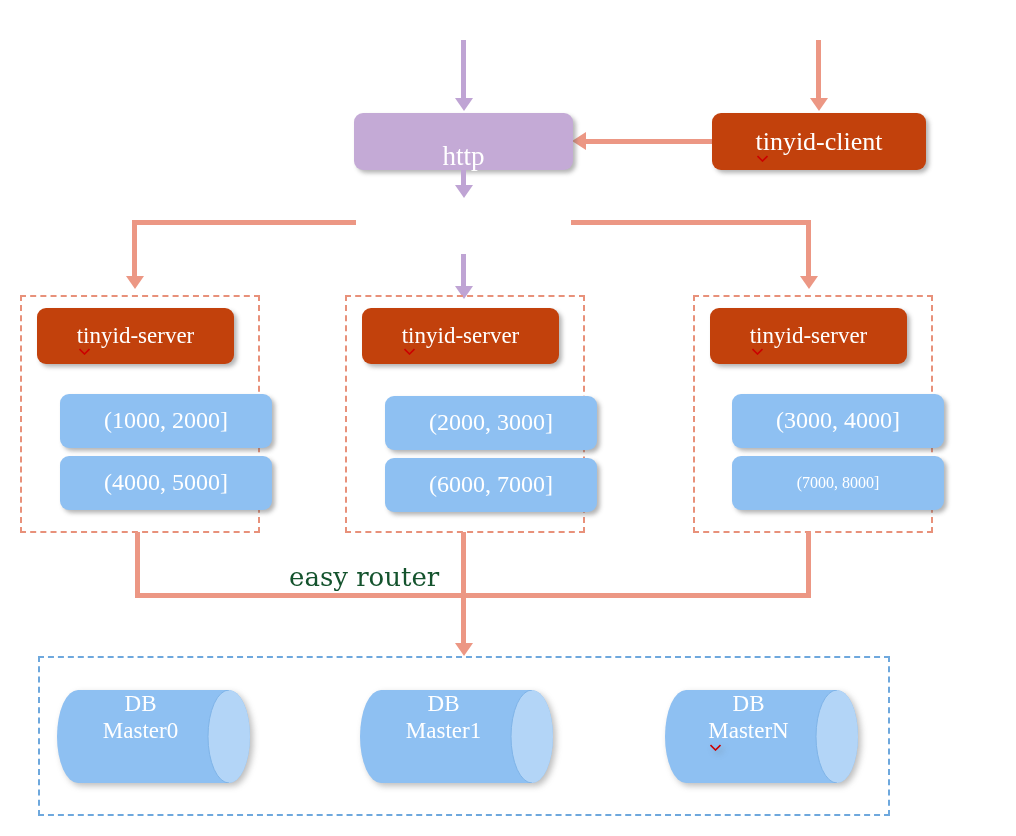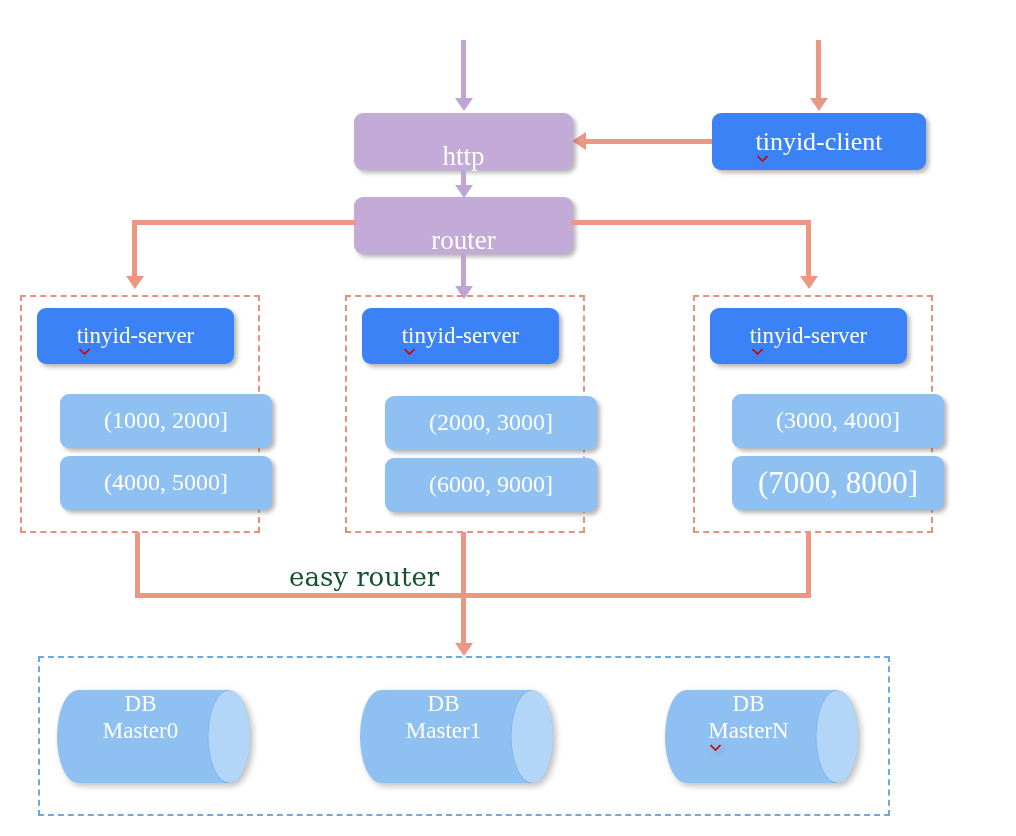--- a/index.html
+++ b/index.html
@@ -17,21 +17,21 @@
     display:flex;align-items:center;justify-content:center;
     border-radius:9px;
     color:#ffffff;
     text-align:center;
     line-height:1.05;
     box-shadow:3px 3px 4px rgba(90,90,90,.45);
     white-space:nowrap;
     box-sizing:border-box;
   }
   .node.purple{background:#c4aad6;align-items:flex-end;}
-  .node.salmon{background:#3b82f6;}
+  .node.salmon{background:#c2410c;}
   .node.blue{background:#8ec0f2;margin-left:30px;}
 
   .lbl{position:relative;display:inline-block;}
 
   
   .spell{
     position:absolute;
     left:2px;bottom:-7px;
     width:11px;height:7px;
     pointer-events:none;
@@ -115,23 +115,20 @@
         <svg viewBox="0 0 11 7">
             <path d="M0.5 1 L5.5 6 L10.5 1" fill="none" stroke="#cc0000" stroke-width="1.6"></path>
           </svg>
       </span>
     </span>
   </div>
 
   <div class="ln purple" style="left:461px;top:170px;width:5px;height:18px;"></div>
   <div class="arrowhead ah-down purple" style="left:455px;top:185px;"></div>
 
-  <div class="node purple" style="left:354px;top:197px;width:219px;height:57px;font-size:27px;">
-    <span class="lbl">router</span>
-  </div>
 
   <div class="ln" style="left:132px;top:220px;width:224px;height:5px;"></div>
   <div class="ln" style="left:132px;top:220px;width:5px;height:58px;"></div>
   <div class="arrowhead ah-down" style="left:126px;top:276px;"></div>
 
   <div class="ln purple" style="left:461px;top:254px;width:5px;height:36px;"></div>
   <div class="arrowhead ah-down purple" style="left:455px;top:286px;"></div>
 
   <div class="ln" style="left:571px;top:220px;width:240px;height:5px;"></div>
   <div class="ln" style="left:806px;top:220px;width:5px;height:58px;"></div>
@@ -163,38 +160,38 @@
         <svg viewBox="0 0 11 7">
             <path d="M0.5 1 L5.5 6 L10.5 1" fill="none" stroke="#cc0000" stroke-width="1.6"></path>
           </svg>
       </span>
     </span>
   </div>
   <div class="node blue" style="left:355px;top:396px;width:212px;height:54px;font-size:24px;">
     <span class="lbl">(2000, 3000]</span>
   </div>
   <div class="node blue" style="left:355px;top:458px;width:212px;height:54px;font-size:24px;">
-    <span class="lbl">(6000, 9000]</span>
+    <span class="lbl">(6000, 7000]</span>
   </div>
 
   <div class="group" style="left:693px;top:295px;width:240px;height:238px;"></div>
   <div class="node salmon" style="left:710px;top:308px;width:197px;height:56px;font-size:23px;">
     <span class="lbl">
       <span>tinyid-server</span>
       <span class="spell">
         <svg viewBox="0 0 11 7">
             <path d="M0.5 1 L5.5 6 L10.5 1" fill="none" stroke="#cc0000" stroke-width="1.6"></path>
           </svg>
       </span>
     </span>
   </div>
   <div class="node blue" style="left:702px;top:394px;width:212px;height:54px;font-size:24px;">
     <span class="lbl">(3000, 4000]</span>
   </div>
-  <div class="node blue" style="left:702px;top:456px;width:212px;height:54px;font-size:31px;">
+  <div class="node blue" style="left:702px;top:456px;width:212px;height:54px;font-size:16px;">
     <span class="lbl">(7000, 8000]</span>
   </div>
 
   <div class="ln" style="left:135px;top:532px;width:5px;height:65px;"></div>
   <div class="ln" style="left:461px;top:532px;width:5px;height:65px;"></div>
   <div class="ln" style="left:806px;top:532px;width:5px;height:65px;"></div>
   <div class="ln" style="left:135px;top:593px;width:676px;height:5px;"></div>
 
   <div class="freetext" style="left:283px;top:562px;font-size:26px;">easy router</div>
 

